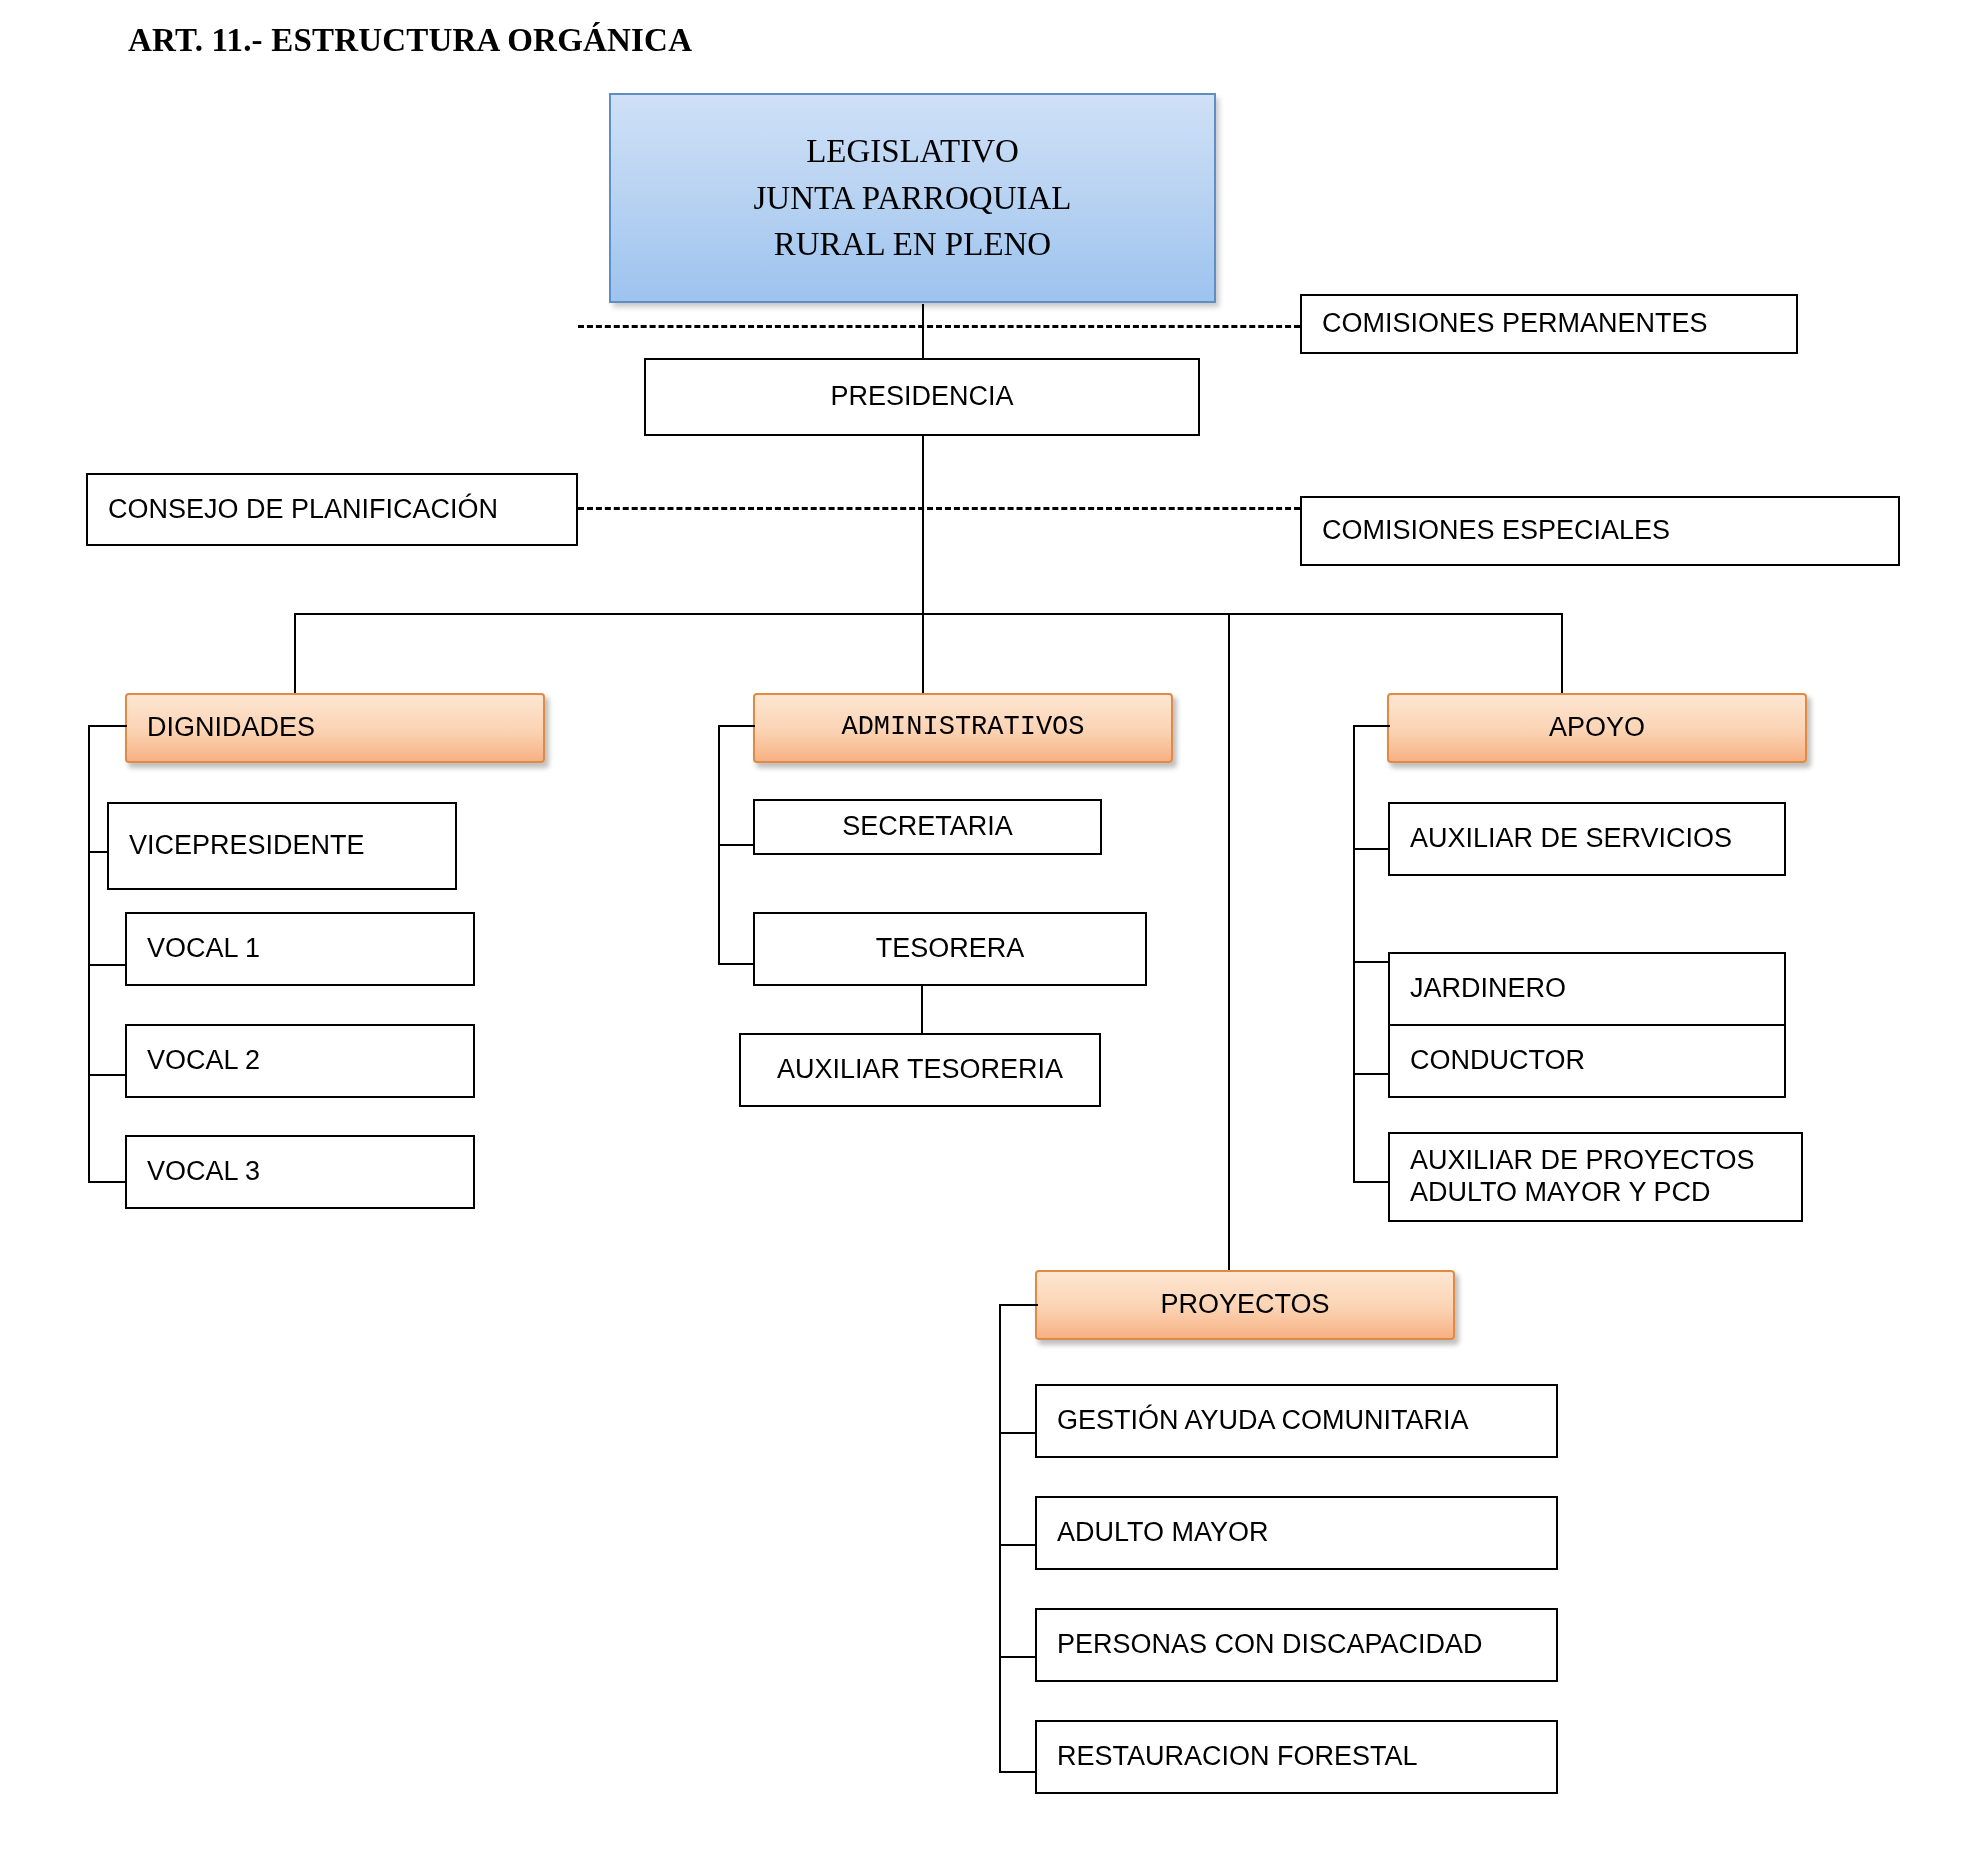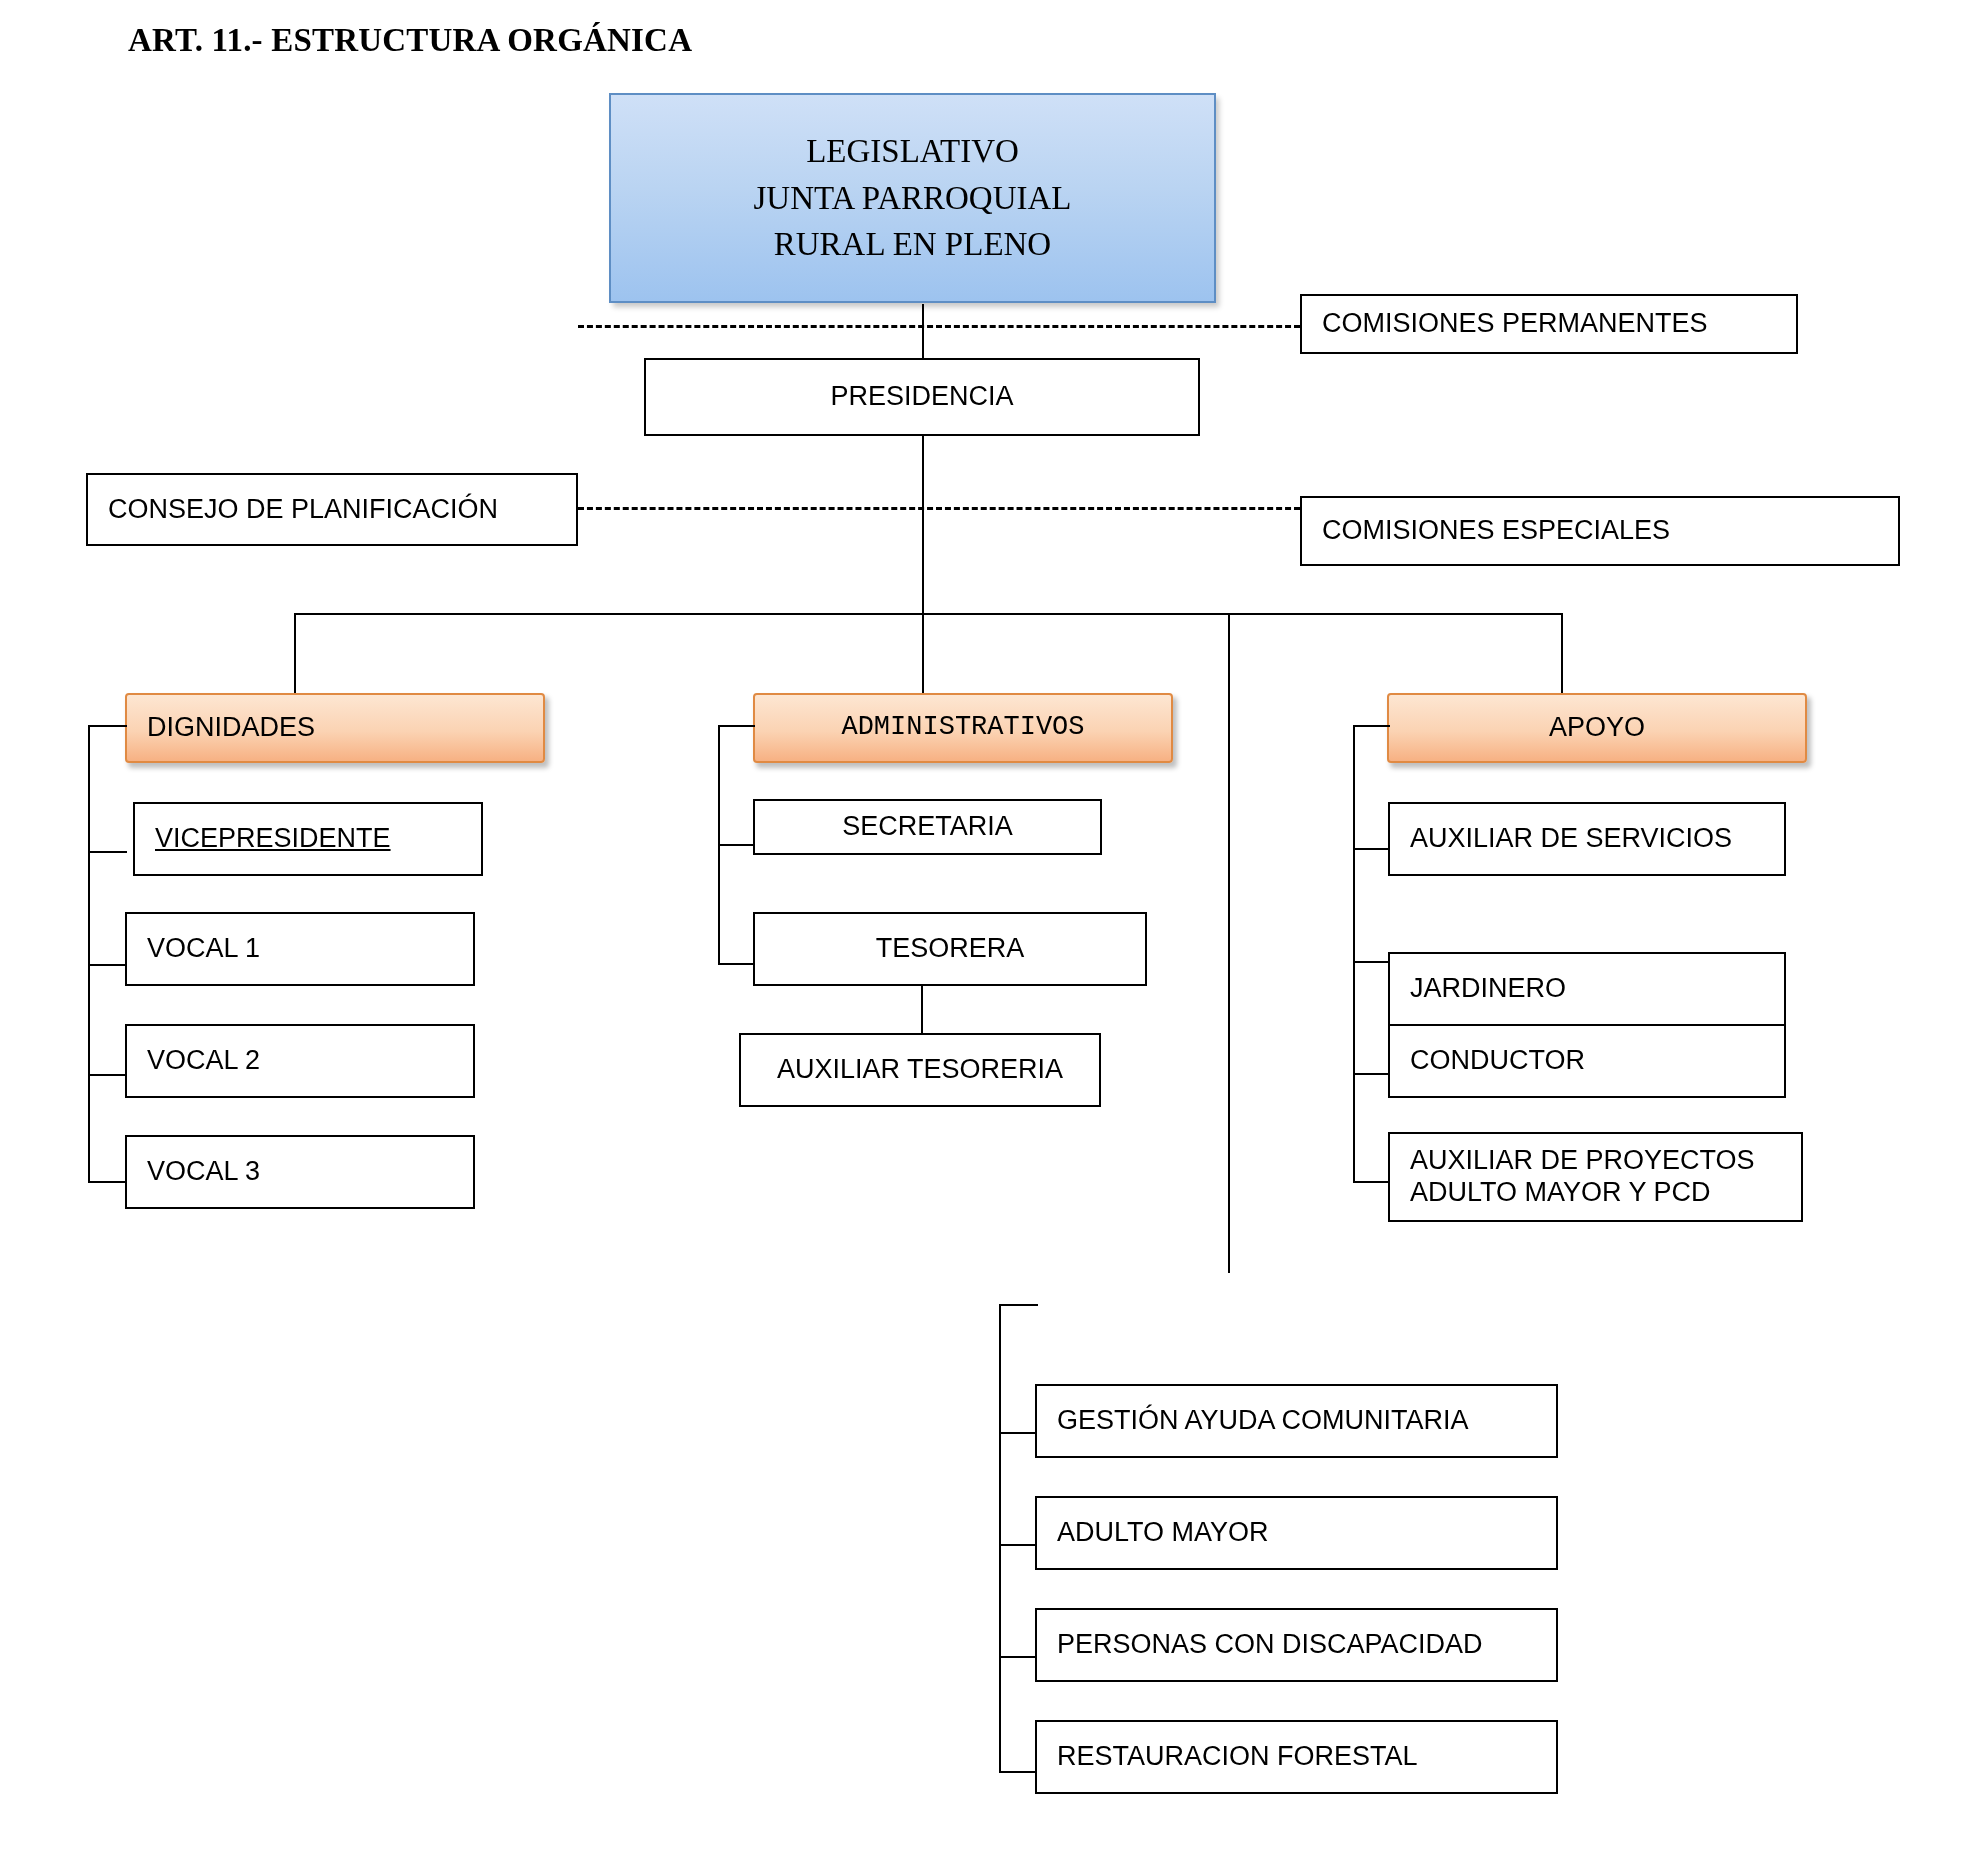--- a/index.html
+++ b/index.html
@@ -136,21 +136,21 @@
     <span class="label">DIGNIDADES</span>
   </div>
 
   <div class="vline" style="left:88px; top:725px; height:456px;"></div>
   <div class="hline" style="left:88px; top:725px; width:39px;"></div>
   <div class="hline" style="left:88px; top:851px; width:39px;"></div>
   <div class="hline" style="left:88px; top:964px; width:39px;"></div>
   <div class="hline" style="left:88px; top:1074px; width:39px;"></div>
   <div class="hline" style="left:88px; top:1181px; width:39px;"></div>
 
-  <div class="box left" style="left:133px; top:802px; width:350px; height:74px;text-decoration:underline;">
+  <div class="box left" style="left:107px; top:802px; width:350px; height:88px;">
     <span class="label">VICEPRESIDENTE</span>
   </div>
   <div class="box left" style="left:125px; top:912px; width:350px; height:74px;">
     <span class="label">VOCAL 1</span>
   </div>
   <div class="box left" style="left:125px; top:1024px; width:350px; height:74px;">
     <span class="label">VOCAL 2</span>
   </div>
   <div class="box left" style="left:125px; top:1135px; width:350px; height:74px;">
     <span class="label">VOCAL 3</span>
@@ -198,20 +198,23 @@
   <div class="box left" style="left:1388px; top:1024px; width:398px; height:74px;">
     <span class="label">CONDUCTOR</span>
   </div>
   <div class="box left" style="left:1388px; top:1132px; width:415px; height:90px;">
     <span class="label">
       <span>AUXILIAR DE PROYECTOS</span><br>
       <span>ADULTO MAYOR Y PCD</span>
     </span>
   </div>
 
+  <div class="box orange center" style="left:1035px; top:1270px; width:420px; height:70px;">
+    <span class="label">PROYECTOS</span>
+  </div>
 
   <div class="vline" style="left:999px; top:1304px; height:467px;"></div>
   <div class="hline" style="left:999px; top:1304px; width:39px;"></div>
   <div class="hline" style="left:999px; top:1432px; width:39px;"></div>
   <div class="hline" style="left:999px; top:1544px; width:39px;"></div>
   <div class="hline" style="left:999px; top:1656px; width:39px;"></div>
   <div class="hline" style="left:999px; top:1771px; width:39px;"></div>
 
   <div class="box left" style="left:1035px; top:1384px; width:523px; height:74px;">
     <span class="label">GESTIÓN AYUDA COMUNITARIA</span>

